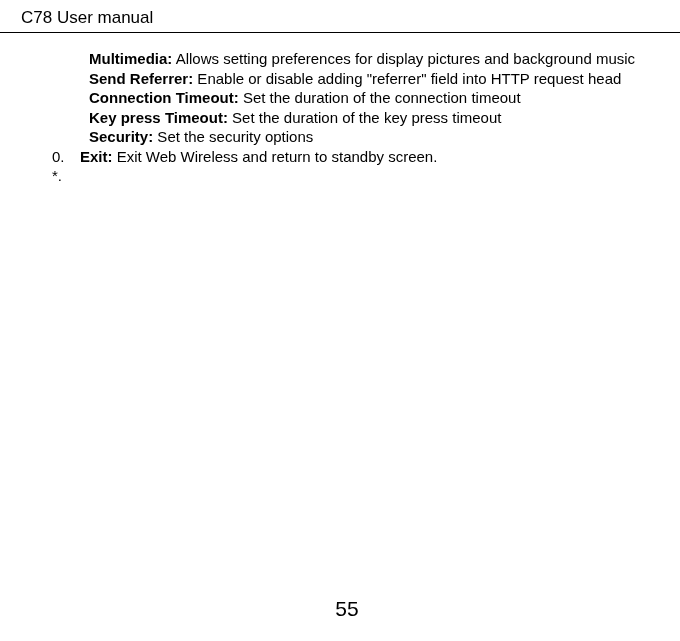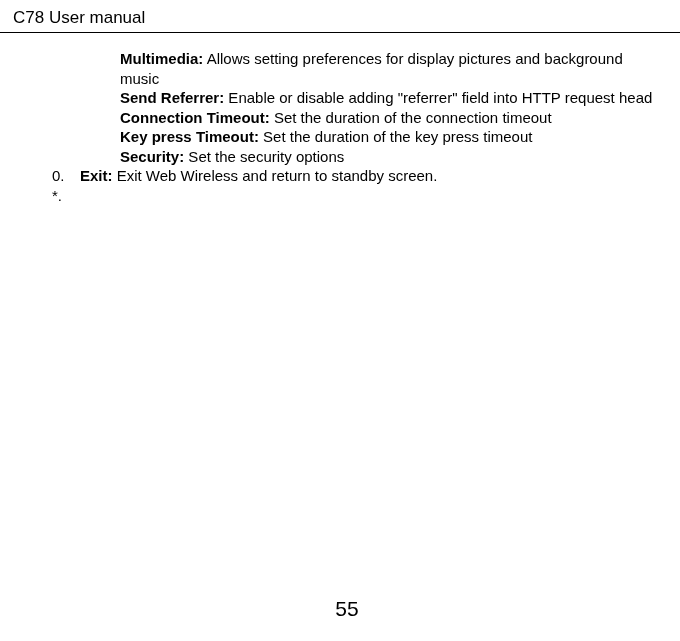--- a/index.html
+++ b/index.html
@@ -6,31 +6,31 @@
       margin: 0;
       padding: 0;
       font-family: Arial, Helvetica, sans-serif;
       background: #ffffff;
       width: 680px;
       height: 641px;
       position: relative;
       box-sizing: border-box;
     }
     .header {
-      padding: 8px 20px 4px 13px;
+      padding: 8px 20px 4px 21px;
       border-bottom: 1px solid #000;
       font-size: 17px;
     }
     .content {
       padding: 16px 20px 0 20px;
       font-size: 15px;
       line-height: 1.3;
     }
     .indented-block {
-      margin-left: 100px;
+      margin-left: 69px;
     }
     .list-row {
       display: flex;
       margin-left: 32px;
     }
     .list-marker {
       width: 28px;
       flex-shrink: 0;
     }
     .bold {

